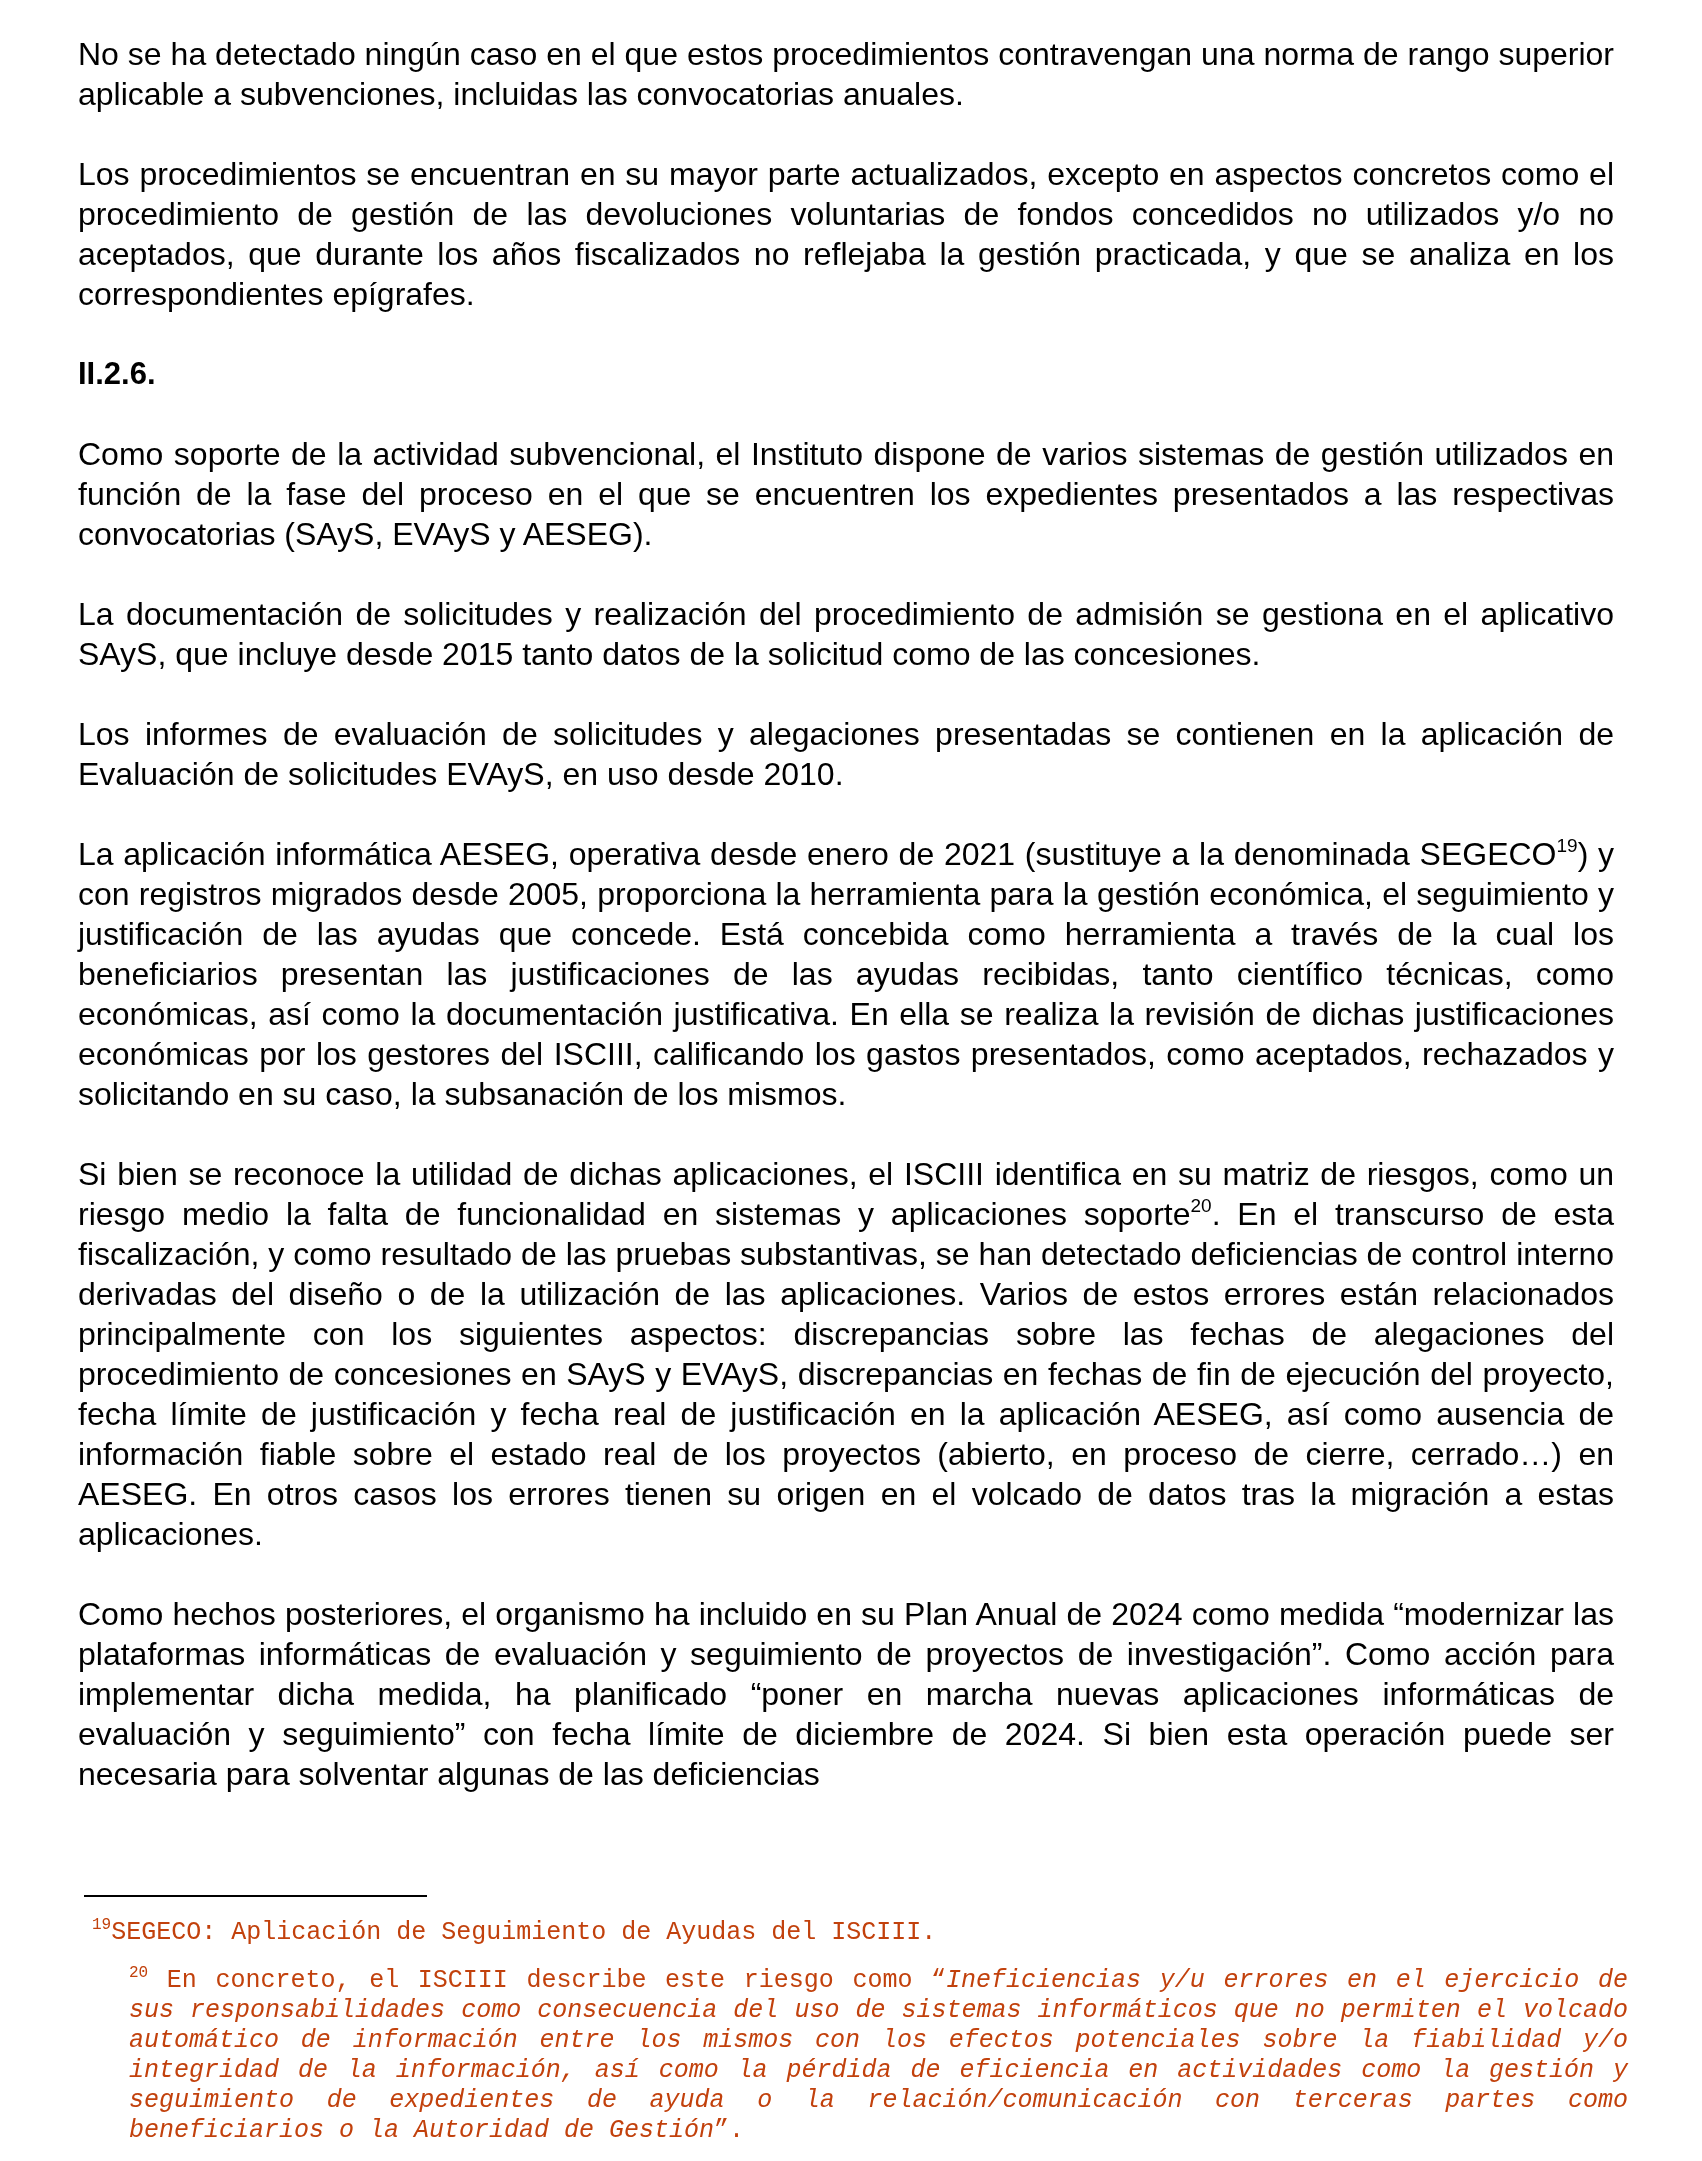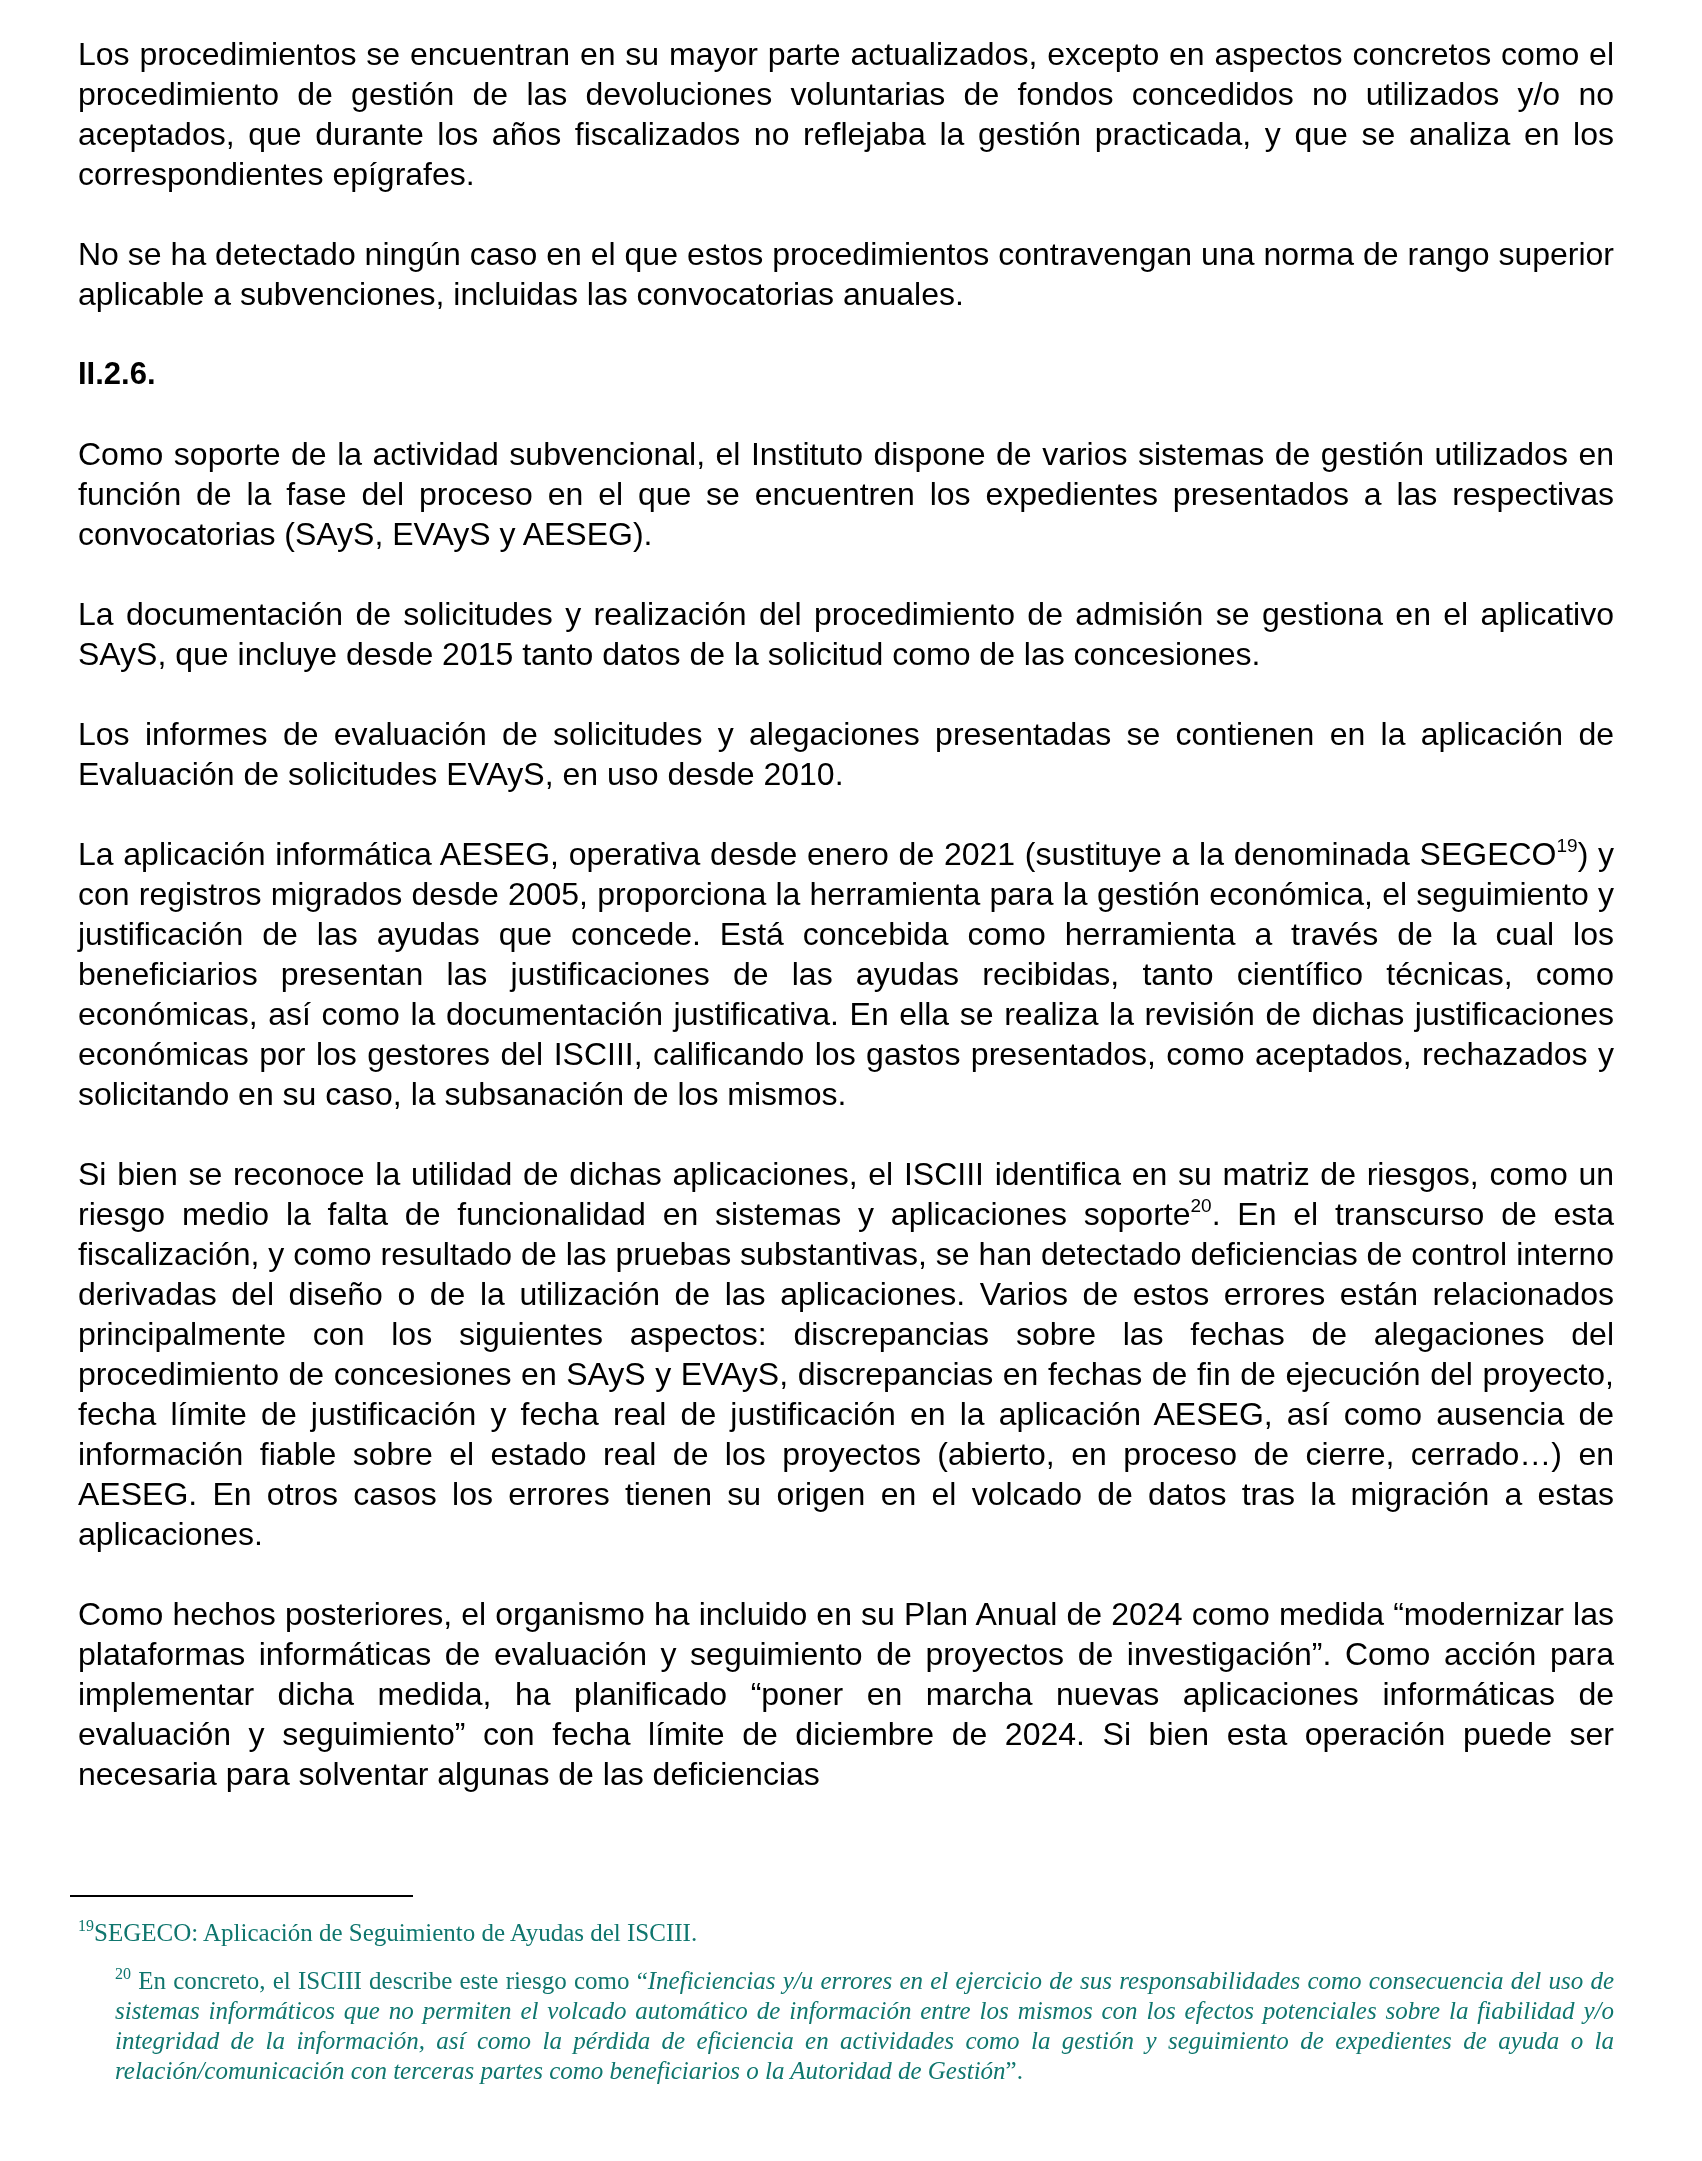--- a/index.html
+++ b/index.html
@@ -12,38 +12,38 @@
     font-size: 32px; line-height: 40px; margin: 0 0 40px 0;
     text-align: justify; text-align-last: left;
   }
   .heading {
     font-size: 31px; line-height: 40px; font-weight: bold;
     margin: 0 0 40px 0; display: flex;
   }
   .heading .num { width: 162px; }
   sup { font-size: 19px; line-height: 0; vertical-align: 13px; }
   .footnotes {
-    position: absolute; left: 78px; top: 1895px; width: 1536px;
-    font-family: Liberation Serif, serif; color: #0f766e;
+    position: absolute; left: 92px; top: 1895px; width: 1536px;
+    font-family: Liberation Mono, monospace; color: #c2410c;
   }
   .rule { width: 343px; height: 2.4px; background: #000; margin-left: -8px; }
   .fn {
     font-size: 25px; line-height: 30px; text-align: justify; text-align-last: left;
     margin: 0;
   }
   .fn sup { font-size: 16px; vertical-align: 9.6px; }
   .fn1 { margin-top: 21px; }
   .fn2 { margin-top: 17.6px; margin-left: 37px; }
 </style>
 </head>
 <body>
 
 <div class="page">
+  <p class="p">No se ha detectado ningún caso en el que estos procedimientos contravengan una norma de rango superior aplicable a subvenciones, incluidas las convocatorias anuales.</p>
   <p class="p">Los procedimientos se encuentran en su mayor parte actualizados, excepto en aspectos concretos como el procedimiento de gestión de las devoluciones voluntarias de fondos concedidos no utilizados y/o no aceptados, que durante los años fiscalizados no reflejaba la gestión practicada, y que se analiza en los correspondientes epígrafes.</p>
-  <p class="p">No se ha detectado ningún caso en el que estos procedimientos contravengan una norma de rango superior aplicable a subvenciones, incluidas las convocatorias anuales.</p>
 
   <div class="heading">
     <span class="num">II.2.6.</span>
   </div>
 
   <p class="p">Como soporte de la actividad subvencional, el Instituto dispone de varios sistemas de gestión utilizados en función de la fase del proceso en el que se encuentren los expedientes presentados a las respectivas convocatorias (SAyS, EVAyS y AESEG).</p>
   <p class="p">La documentación de solicitudes y realización del procedimiento de admisión se gestiona en el aplicativo SAyS, que incluye desde 2015 tanto datos de la solicitud como de las concesiones.</p>
   <p class="p">Los informes de evaluación de solicitudes y alegaciones presentadas se contienen en la aplicación de Evaluación de solicitudes EVAyS, en uso desde 2010.</p>
   <p class="p"><span>La aplicación informática AESEG, operativa desde enero de 2021 (sustituye a la denominada SEGECO</span><sup>19</sup><span>) y con registros migrados desde 2005, proporciona la herramienta para la gestión económica, el seguimiento y justificación de las ayudas que concede. Está concebida como herramienta a través de la cual los beneficiarios presentan las justificaciones de las ayudas recibidas, tanto científico técnicas, como económicas, así como la documentación justificativa. En ella se realiza la revisión de dichas justificaciones económicas por los gestores del ISCIII, calificando los gastos presentados, como aceptados, rechazados y solicitando en su caso, la subsanación de los mismos.</span></p>
   <p class="p"><span>Si bien se reconoce la utilidad de dichas aplicaciones, el ISCIII identifica en su matriz de riesgos, como un riesgo medio la falta de funcionalidad en sistemas y aplicaciones soporte</span><sup>20</sup><span>. En el transcurso de esta fiscalización, y como resultado de las pruebas substantivas, se han detectado deficiencias de control interno derivadas del diseño o de la utilización de las aplicaciones. Varios de estos errores están relacionados principalmente con los siguientes aspectos: discrepancias sobre las fechas de alegaciones del procedimiento de concesiones en SAyS y EVAyS, discrepancias en fechas de fin de ejecución del proyecto, fecha límite de justificación y fecha real de justificación en la aplicación AESEG, así como ausencia de información fiable sobre el estado real de los proyectos (abierto, en proceso de cierre, cerrado…) en AESEG. En otros casos los errores tienen su origen en el volcado de datos tras la migración a estas aplicaciones.</span></p>

